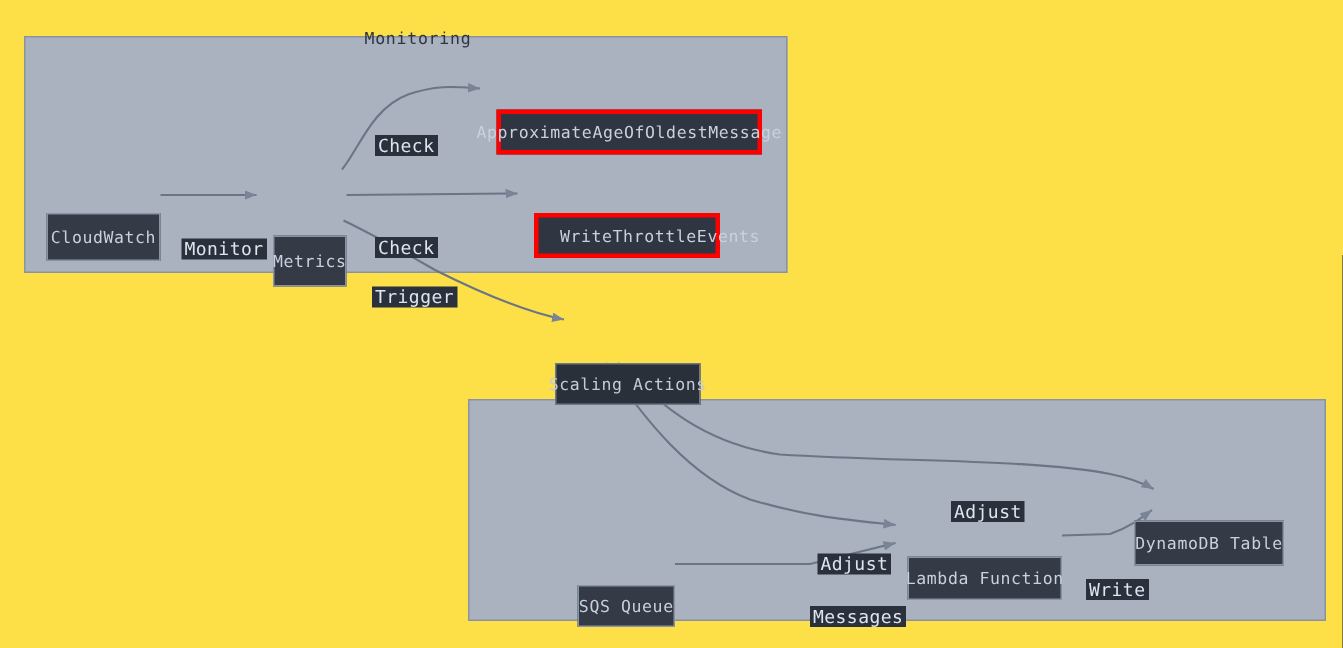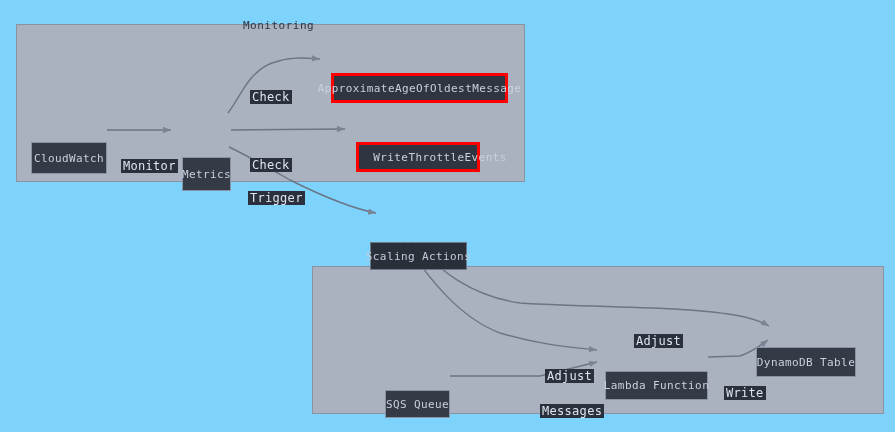--- a/index.html
+++ b/index.html
@@ -4,21 +4,21 @@
 <style>
   html, body {
     margin: 0;
     padding: 0;
     background: #262b33;
   }
   #canvas {
     position: relative;
     width: 895px;
     height: 432px;
-    background: #7dd3fc;
+    background: #fde047;
     overflow: hidden;
     font-family: "DejaVu Sans Mono", "Liberation Mono", monospace;
   }
   svg#edges {
     position: absolute;
     left: 0; top: 0;
     width: 895px;
     height: 432px;
     pointer-events: none;
   }

